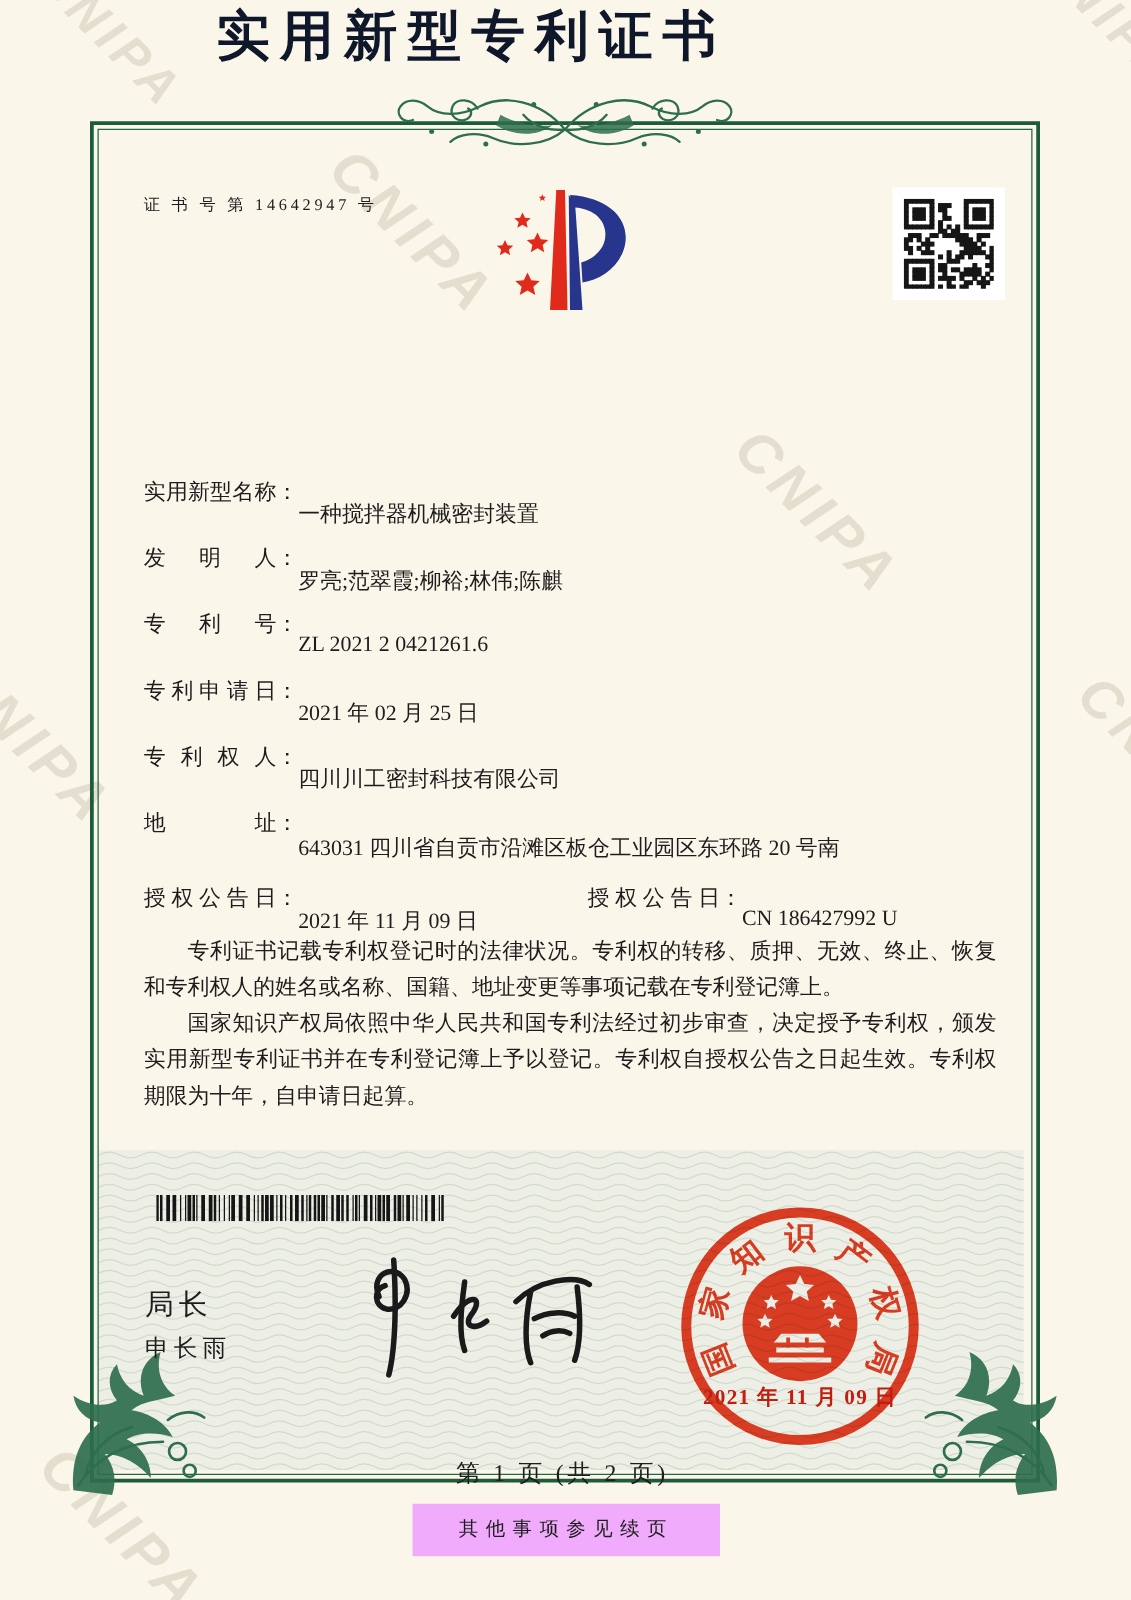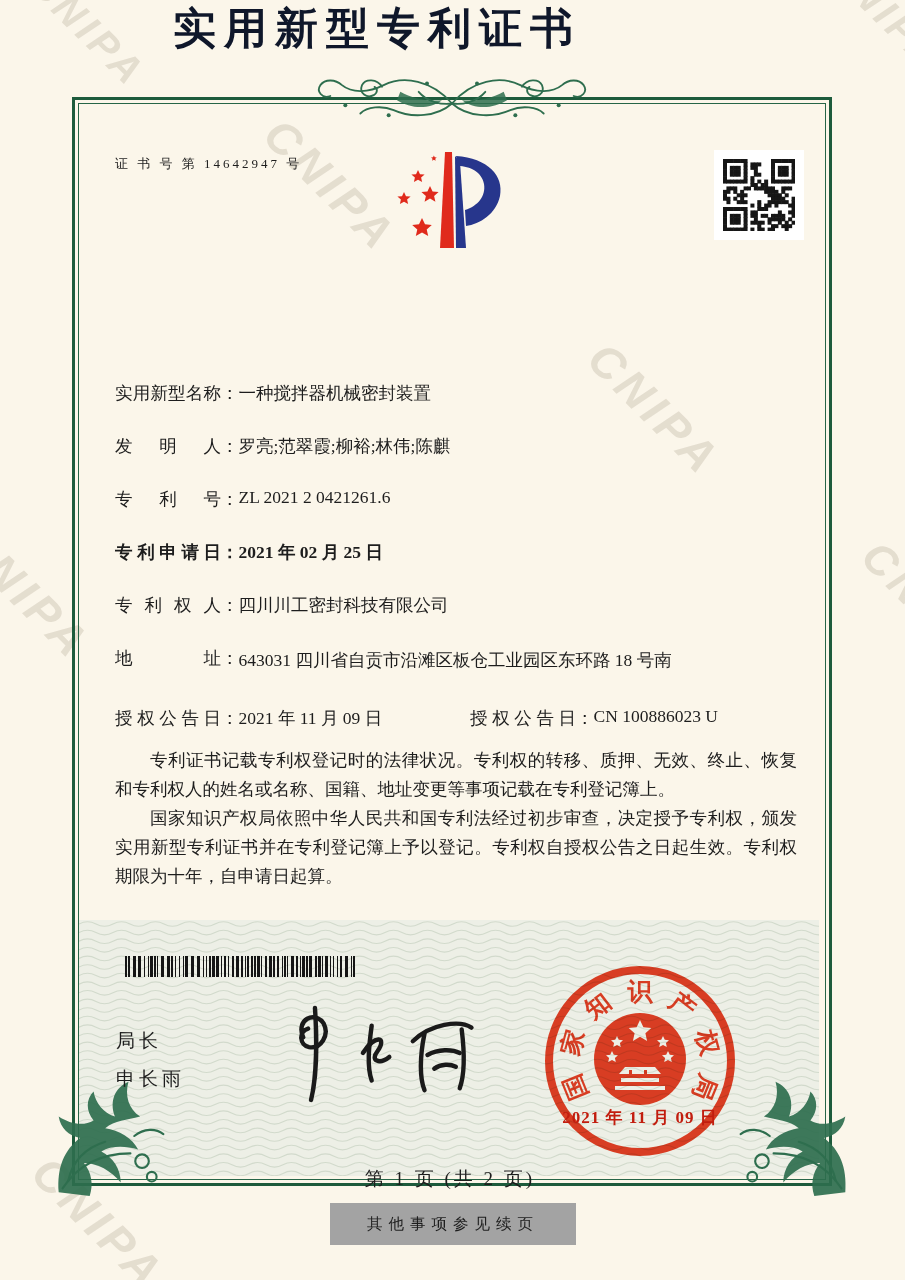--- a/index.html
+++ b/index.html
@@ -40,44 +40,44 @@
   #qr-box svg{position:absolute;left:9px;top:9px;}
   
   #title{
     left:73px;top:270px;width:754px;text-align:center;
     font-size:43px;font-weight:700;letter-spacing:8px;color:#0f172a;
   }
   
   .row{position:absolute;left:115px;font-size:17.5px;white-space:nowrap;}
   .row .lbl{display:inline-block;width:106px;text-align:justify;text-align-last:justify;vertical-align:top;}
   .row .colon{display:inline-block;vertical-align:top;}
-  .row .val{display:inline-block;vertical-align:top;}
+  .row .val{display:inline-block;vertical-align:top;margin-top:18px;}
   #row-addr .val{white-space:normal;width:545px;line-height:28px;}
   #row-grant .pair2{position:absolute;left:355px;top:0;}
   
   #legal{left:115px;top:746px;width:682px;font-size:17.5px;line-height:29px;text-align:justify;}
   #legal p{margin:0;text-indent:2em;}
   
   #barcode{left:125px;top:956px;width:232px;height:21px;}
   
-  #officer-title{left:116px;top:1028px;font-size:19px;letter-spacing:4px;font-family:"Liberation Sans","DejaVu Sans",sans-serif;}
+  #officer-title{left:116px;top:1028px;font-size:23px;letter-spacing:4px;font-family:"Liberation Sans","DejaVu Sans",sans-serif;}
   #officer-name{left:116px;top:1066px;font-size:19px;letter-spacing:4px;font-family:Liberation Sans, sans-serif;text-align:right;}
   
   #signature{left:268px;top:998px;}
   
   #seal{left:541px;top:962px;opacity:.95;mix-blend-mode:multiply;}
   #seal-date{
     left:540px;top:1106px;width:200px;text-align:center;
     font-size:17px;color:#c21d0e;letter-spacing:1px;font-weight:bold;z-index:5;
   }
   
   #page-indicator{left:73px;top:1166px;width:754px;text-align:center;font-size:19px;letter-spacing:3px;}
   
   #footer-note{
-    left:330px;top:1203px;width:246px;height:42px;background:#a3a3a3;
+    left:330px;top:1203px;width:246px;height:42px;background:#f0abfc;
     text-align:center;line-height:42px;font-size:15.5px;letter-spacing:6px;
   }
   .orn-stroke{stroke:#2e6e4e;fill:none;stroke-width:2.2;stroke-linecap:round;}
   .orn-fill{fill:#2e6e4e;}
 </style>
 </head>
 <body>
 
 <div class="wm" style="left:14px;top:6px;font-size:40px;">CNIPA</div>
 <div class="wm" style="left:812px;top:-10px;font-size:40px;">CNIPA</div>
@@ -417,33 +417,33 @@
 
 <div class="row" style="top:381px;">
   <span class="lbl">实用新型名称</span><span class="colon">：</span><span class="val">一种搅拌器机械密封装置</span>
 </div>
 <div class="row" style="top:434px;">
   <span class="lbl">发明人</span><span class="colon">：</span><span class="val">罗亮;范翠霞;柳裕;林伟;陈麒</span>
 </div>
 <div class="row" style="top:487px;">
   <span class="lbl">专利号</span><span class="colon">：</span><span class="val">ZL 2021 2 0421261.6</span>
 </div>
-<div class="row" style="top:540px;font-weight:bold;">
+<div class="row" style="top:540px;">
   <span class="lbl">专利申请日</span><span class="colon">：</span><span class="val">2021 年 02 月 25 日</span>
 </div>
 <div class="row" style="top:593px;">
   <span class="lbl">专利权人</span><span class="colon">：</span><span class="val">四川川工密封科技有限公司</span>
 </div>
 <div class="row" id="row-addr" style="top:646px;">
-  <span class="lbl">地址</span><span class="colon">：</span><span class="val"><span>643031 四川省自贡市沿滩区板仓工业园区东环路 18 号南</span><br></span>
+  <span class="lbl">地址</span><span class="colon">：</span><span class="val"><span>643031 四川省自贡市沿滩区板仓工业园区东环路 20 号南</span><br></span>
 </div>
 <div class="row" id="row-grant" style="top:706px;">
   <span class="lbl">授权公告日</span><span class="colon">：</span><span class="val">2021 年 11 月 09 日</span>
   <span class="pair2">
-    <span class="lbl">授权公告日</span><span class="colon">：</span><span class="val">CN 100886023 U</span>
+    <span class="lbl">授权公告日</span><span class="colon">：</span><span class="val">CN 186427992 U</span>
   </span>
 </div>
 
 <div id="legal" class="abs">
   <p>专利证书记载专利权登记时的法律状况。专利权的转移、质押、无效、终止、恢复和专利权人的姓名或名称、国籍、地址变更等事项记载在专利登记簿上。</p>
   <p>国家知识产权局依照中华人民共和国专利法经过初步审查，决定授予专利权，颁发实用新型专利证书并在专利登记簿上予以登记。专利权自授权公告之日起生效。专利权期限为十年，自申请日起算。</p>
 </div>
 
 <div id="barcode" class="abs">
   <svg id="barcode-svg" width="232" height="21" xmlns="http://www.w3.org/2000/svg">

